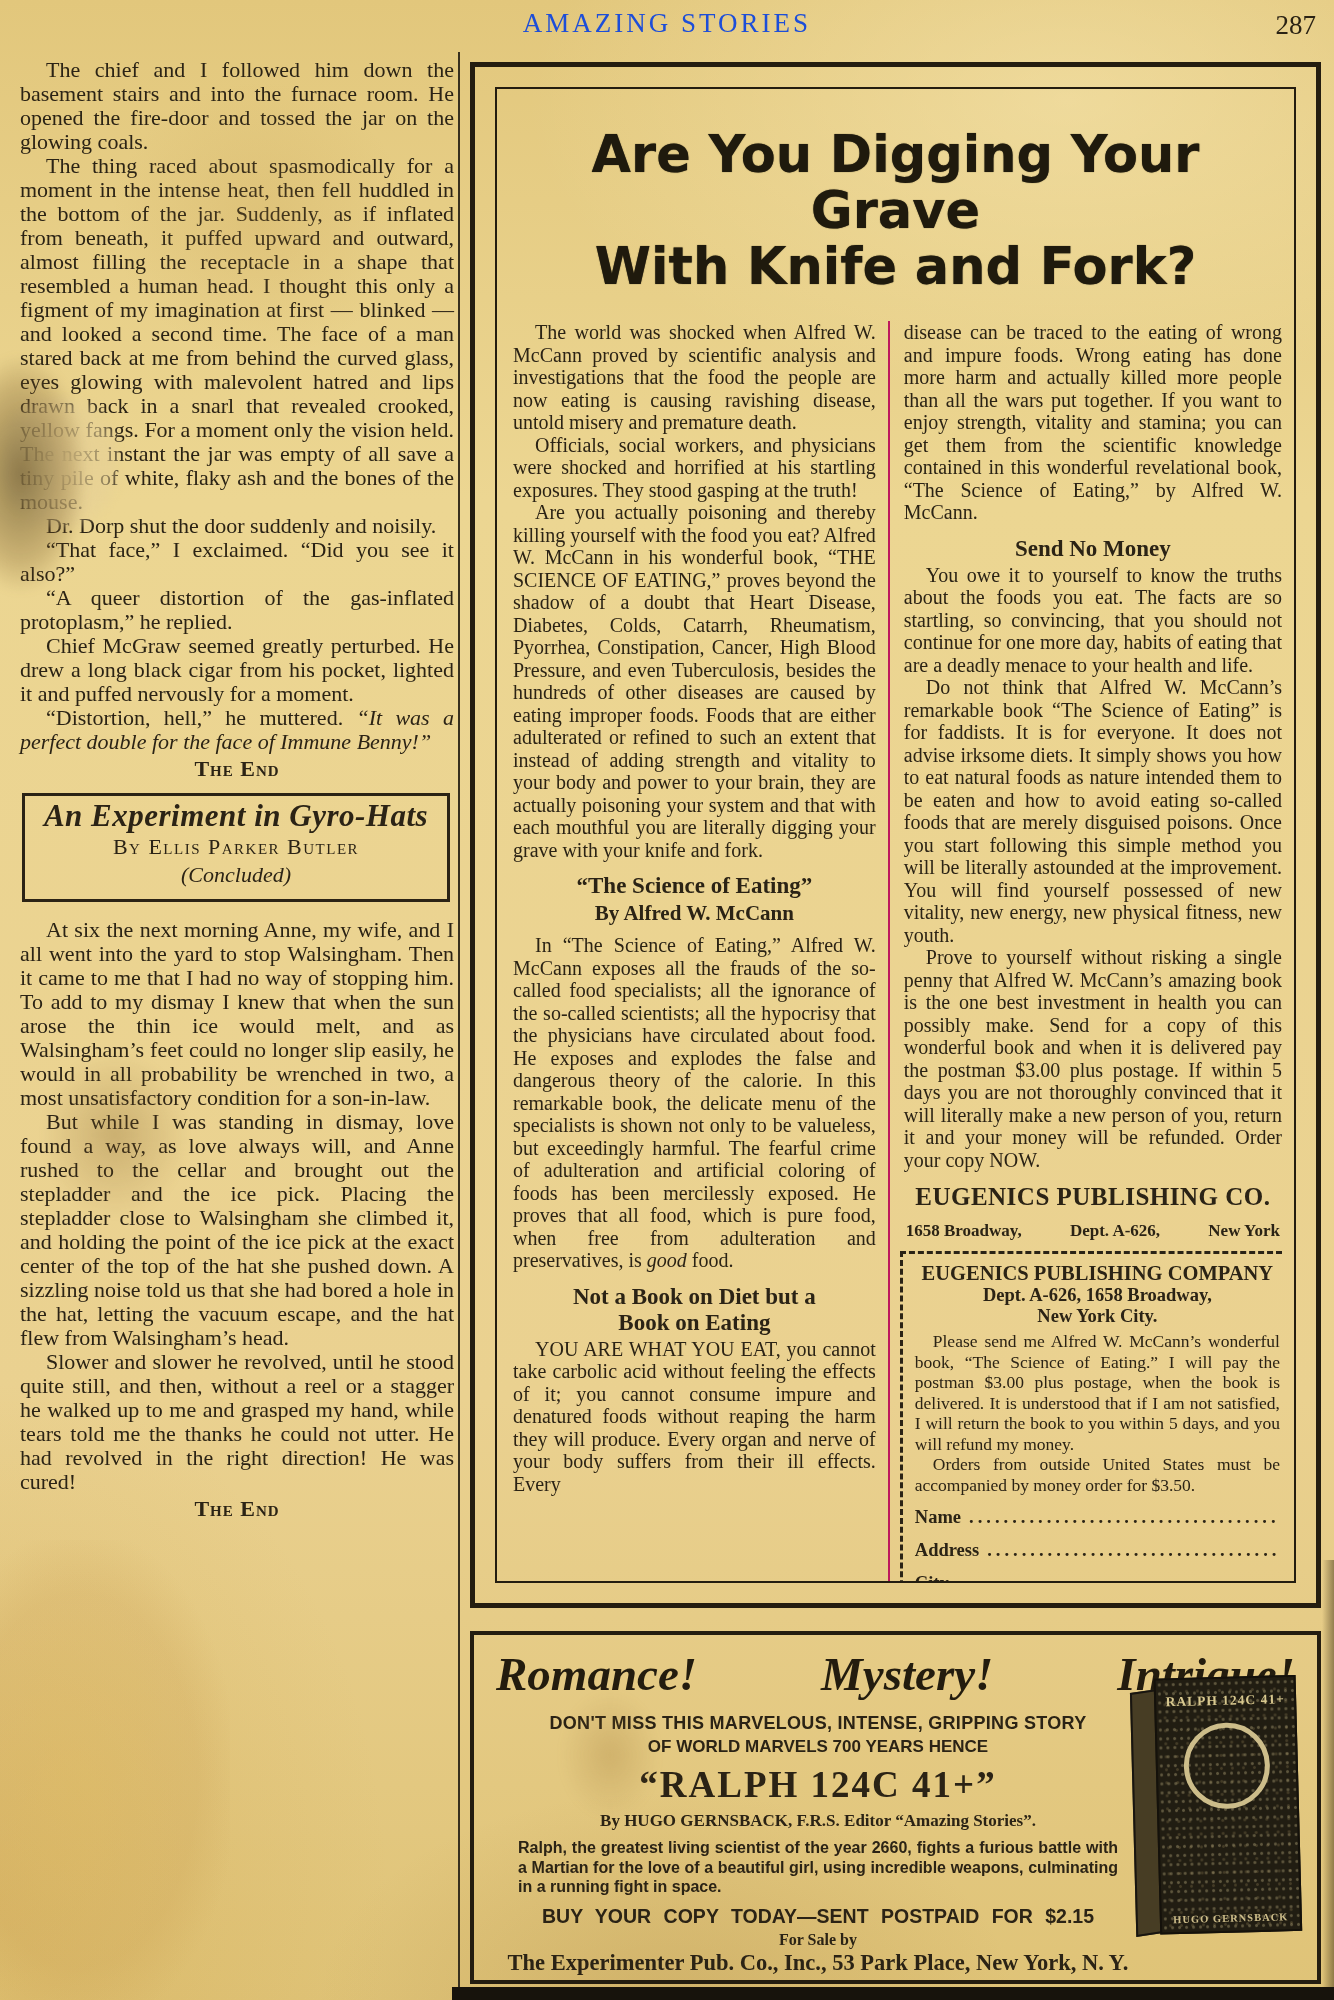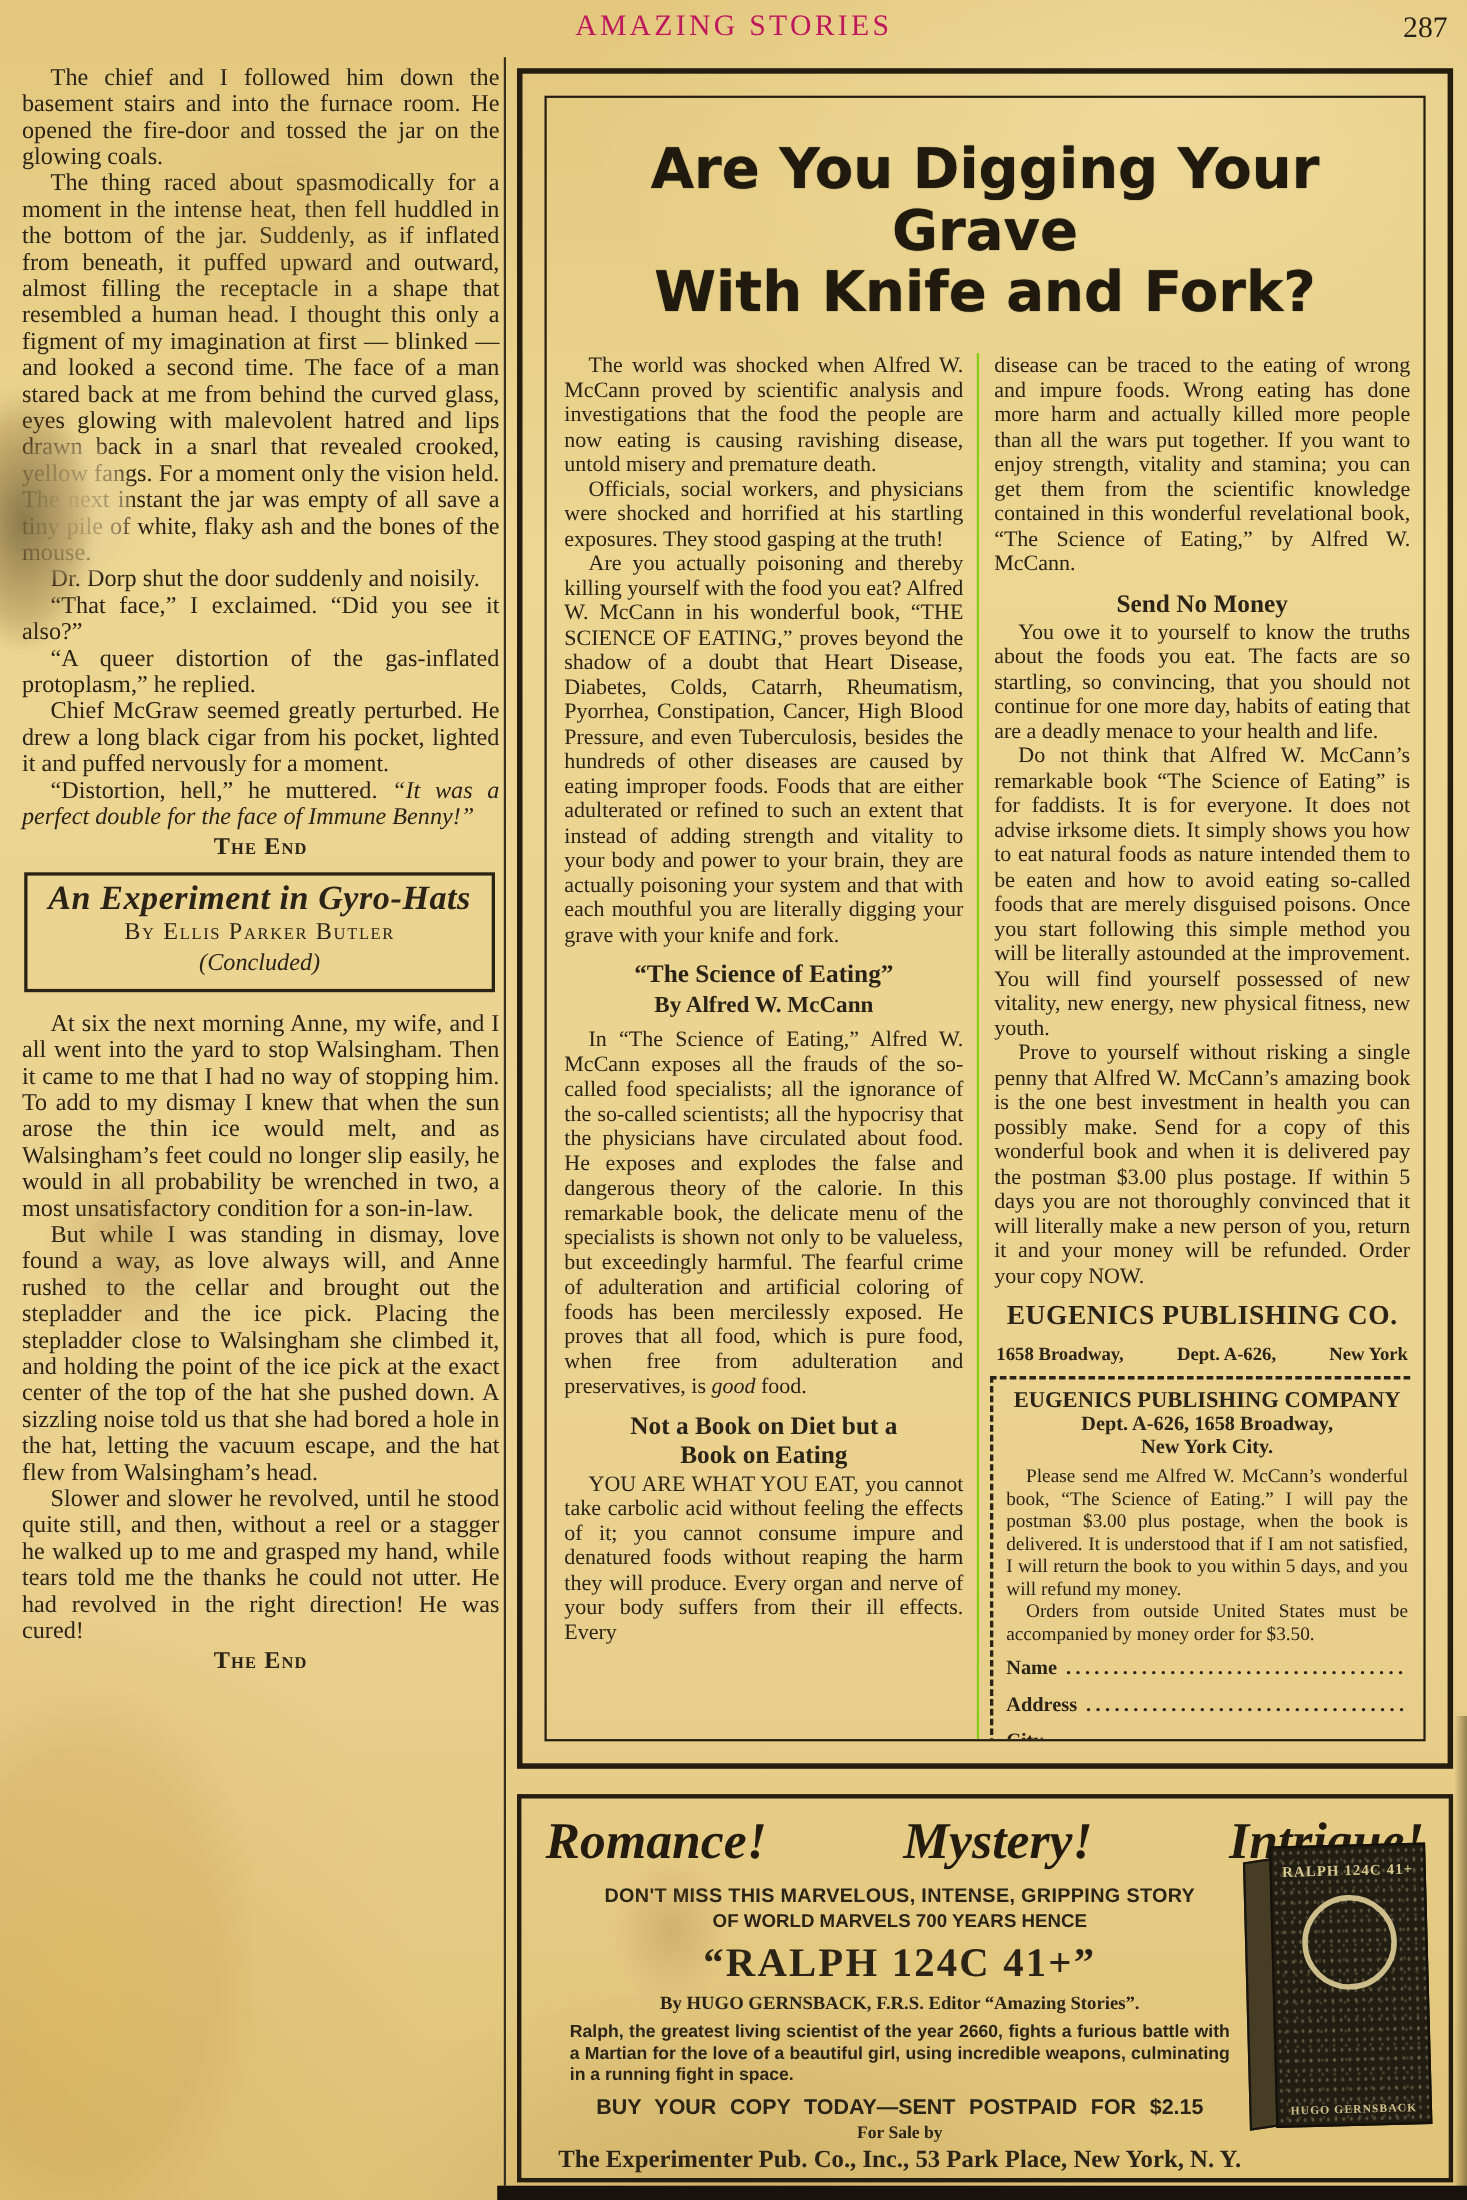--- a/index.html
+++ b/index.html
@@ -23,21 +23,21 @@
     background:radial-gradient(ellipse,rgba(130,95,40,0.30),transparent 70%);}
   .stain-bl{left:-70px;top:1540px;width:300px;height:480px;
     background:radial-gradient(ellipse,rgba(215,175,85,0.35),rgba(190,140,60,0.15) 55%,transparent 75%);}
   .stain-bot{left:560px;top:1690px;width:100px;height:130px;filter:blur(4px);
     background:radial-gradient(ellipse,rgba(150,110,45,0.25),transparent 70%);}
   .edge-right{position:absolute;right:0;top:1560px;width:12px;height:440px;
     background:linear-gradient(90deg,transparent,rgba(45,32,10,0.45));}
   .bottom-strip{position:absolute;left:452px;top:1987px;width:882px;height:13px;background:#17130c;}
 
   .page-header{position:absolute;top:8px;left:0;right:0;text-align:center;}
-  .page-header .title{font-size:27px;letter-spacing:3px;color:#be185d;}
+  .page-header .title{font-size:27px;letter-spacing:3px;color:#1d4ed8;}
   .page-num{position:absolute;right:18px;top:10px;font-size:27px;color:#2a2214;}
 
   .v-rule{position:absolute;left:458px;top:52px;width:2px;height:1935px;background:#38301e;}
 
   
   .left-col{position:absolute;left:20px;top:58px;width:434px;
     font-size:22px;line-height:24px;text-align:justify;}
   .left-col p{margin:0;text-indent:26px;}
   .ital{font-style:italic;}
   .the-end{text-align:center;font-variant:small-caps;font-weight:bold;font-size:22px;
@@ -50,21 +50,21 @@
   
   .main-ad{position:absolute;left:470px;top:62px;width:851px;height:1546px;
     border:5px solid #241d10;padding:20px;box-sizing:border-box;}
   .main-ad-inner{border:2px solid #241d10;width:100%;height:100%;box-sizing:border-box;
     padding:8px 12px 0;overflow:hidden;}
   .ad-headline{text-align:center;font-family:"DejaVu Sans",sans-serif;font-weight:bold;
     font-size:51px;line-height:1.1;margin-top:30px;color:#1f1a0d;
     text-shadow:0 0 1px rgba(31,26,13,0.8);}
   .ad-cols{display:flex;margin-top:26px;}
   .ad-col-left{width:49%;padding:0 12px 0 4px;box-sizing:border-box;}
-  .ad-col-right{width:51%;border-left:2px solid #84cc16;padding-left:14px;box-sizing:border-box;}
+  .ad-col-right{width:51%;border-left:2px solid #be185d;padding-left:14px;box-sizing:border-box;}
   .ad-cols p{font-size:20px;line-height:22.5px;text-align:justify;margin:0;text-indent:22px;}
   .ad-cols p.flush{text-indent:0;}
   .ad-subhead{text-align:center;font-weight:bold;font-size:23px;margin:12px 0 2px;}
   .ad-subhead2{text-align:center;font-weight:bold;font-size:21px;margin:0 0 8px;}
   .ad-subhead-wrap{padding:0 34px;}
   .company-name{font-weight:bold;font-size:25px;letter-spacing:0.5px;text-align:center;margin-top:12px;}
   .company-address{display:flex;justify-content:space-between;font-weight:bold;font-size:17px;
     margin:10px 2px 10px;}
   .coupon{border-top:3px dashed #2b2315;border-left:3px dashed #2b2315;
     margin-left:-4px;padding:8px 2px 10px 12px;}

